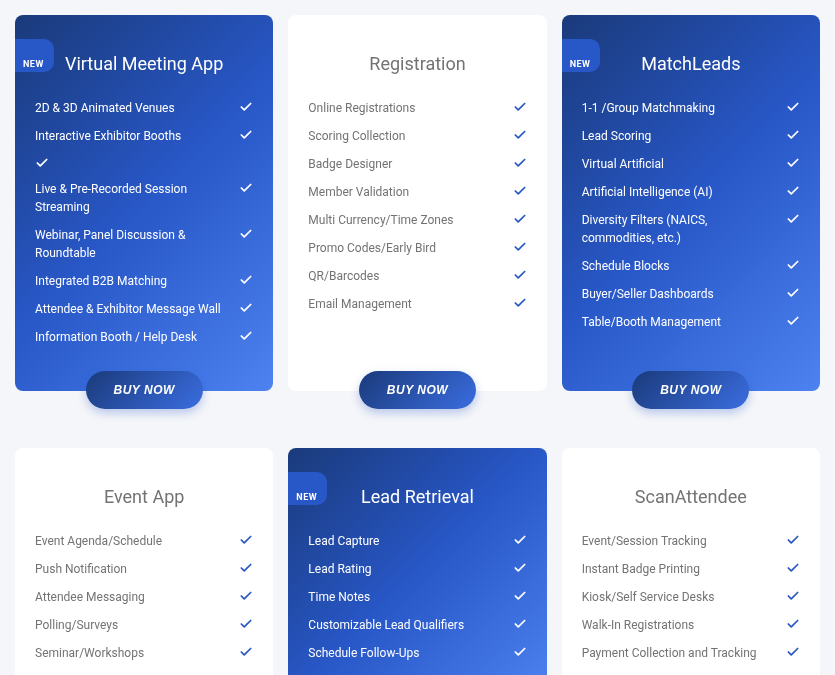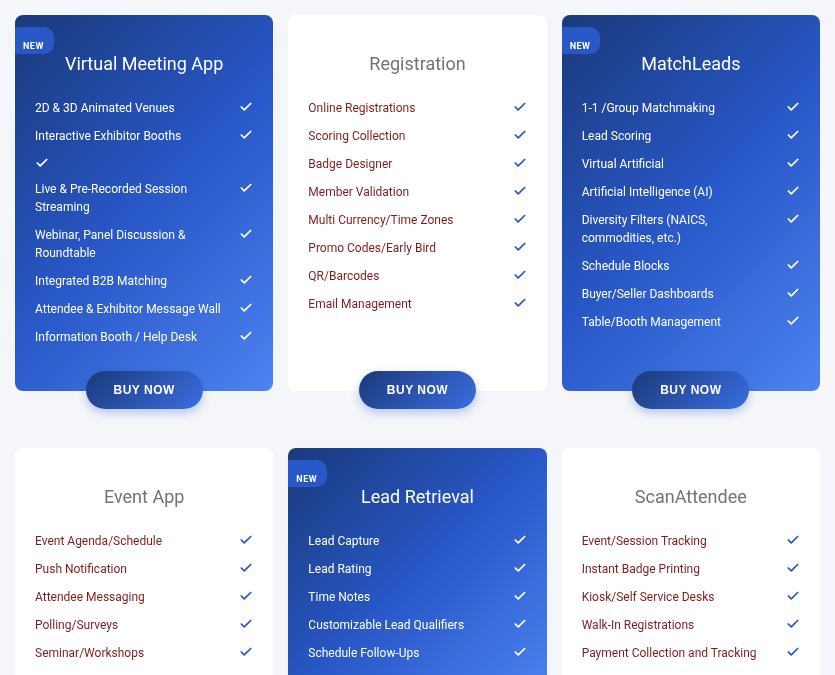--- a/index.html
+++ b/index.html
@@ -25,28 +25,28 @@
     .card-blue {
       background: linear-gradient(135deg, #1a3a7a 0%, #2857c7 50%, #4d82f0 100%);
       color: #ffffff;
     }
     .card-white {
       background: #ffffff;
       color: #222;
     }
     .badge-new {
       position: absolute;
-      top: 12px;
+      top: 24px;
       left: 0;
       background: #2857c7;
       color: #fff;
       font-size: 9px;
       font-weight: 700;
       letter-spacing: 0.5px;
-      padding: 14px 10px 3px 8px;
+      padding: 20px 10px 3px 8px;
       border-radius: 0 10px 10px 0;
     }
     .card-title {
       text-align: center;
       font-size: 18px;
       font-weight: 400;
       margin: 18px 0 20px 0;
     }
     .card-white .card-title { color: #737373; }
     .feature-list {
@@ -54,21 +54,21 @@
       flex-grow: 1;
     }
     .feature-item {
       display: flex;
       align-items: flex-start;
       font-size: 12px;
       padding: 5px 0;
       gap: 8px;
       line-height: 1.5;
     }
-    .card-white .feature-item { color: #7f1d1d; }
+    .card-white .feature-item { color: #737373; }
     .feature-label { flex: 1; }
     .check {
       flex-shrink: 0;
       width: 14px;
       height: 14px;
       margin-top: 1px;
     }
     .card-blue .check { color: #ffffff; }
     .card-white .check { color: #2857c7; }
     .buy-btn {
@@ -77,20 +77,21 @@
       background: linear-gradient(135deg, #1a3a7a 0%, #3a6de0 100%);
       color: #fff;
       border: none;
       font-size: 12px;
       font-weight: 700;
       letter-spacing: 0.5px;
       padding: 12px 28px;
       border-radius: 999px;
       cursor: pointer;
       box-shadow: 0 4px 10px rgba(40,87,199,0.3);
+      font-style: italic;
     }
     .row2 { margin-top: 42px; }
   </style>
 </head>
 <body>
 
 <div class="grid">
     <div class="card card-blue">
       <div class="badge-new">NEW</div>
       <h3 class="card-title">Virtual Meeting App</h3>

